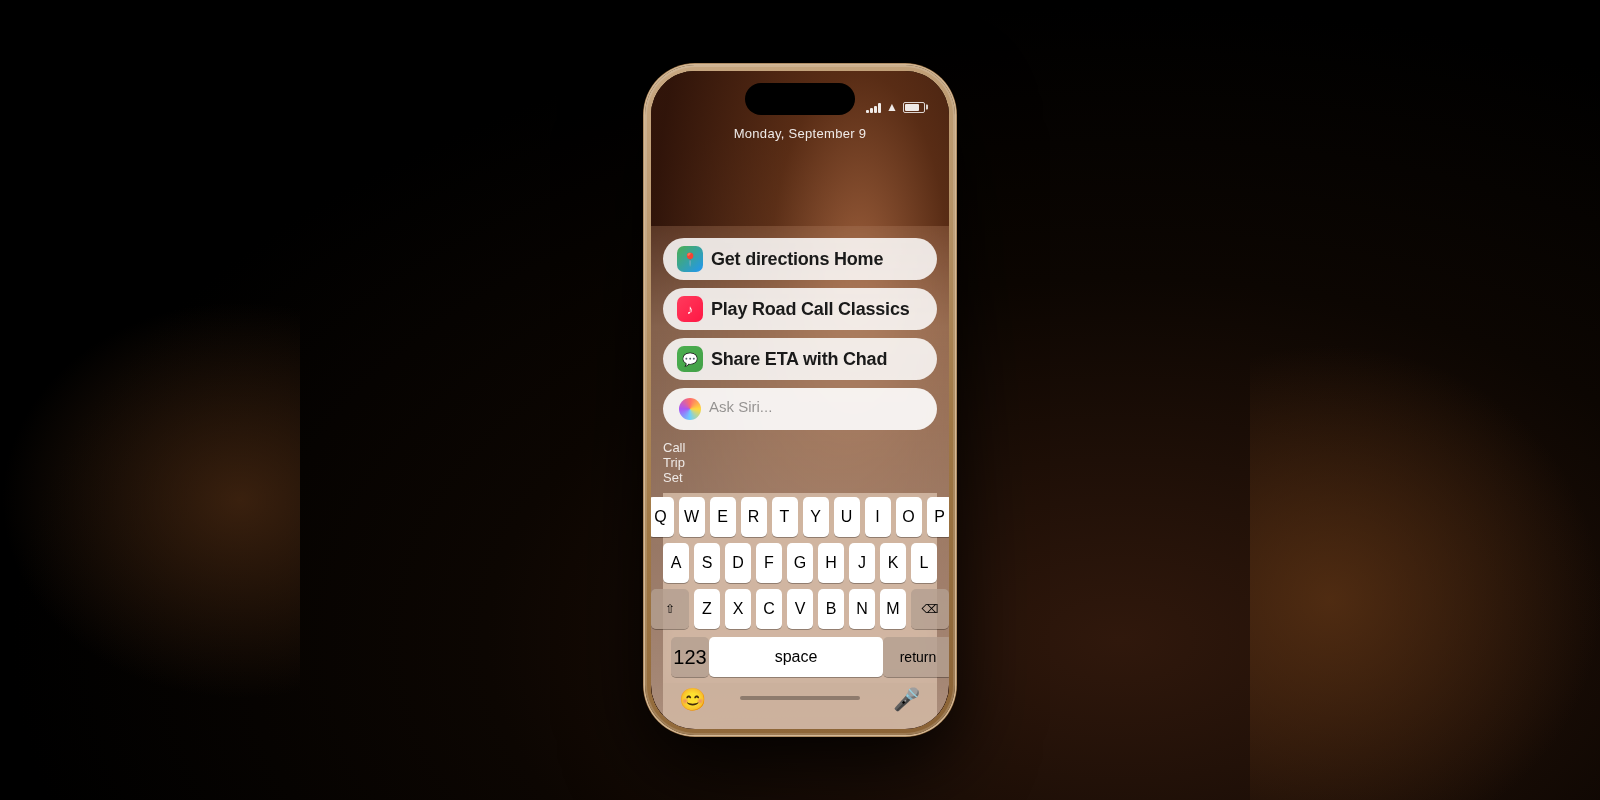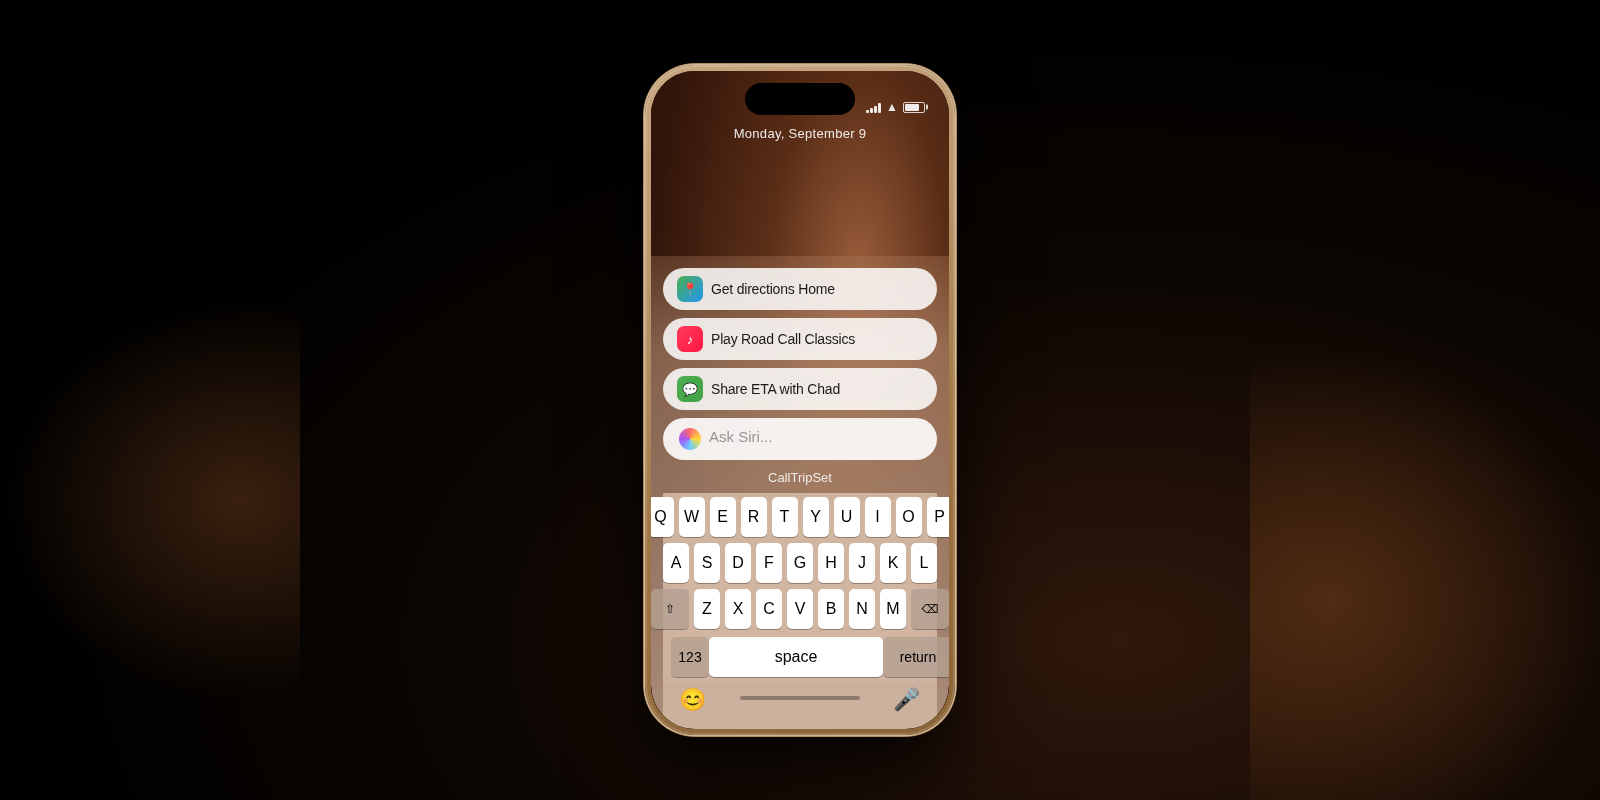--- a/index.html
+++ b/index.html
@@ -222,22 +222,22 @@
 
     .pill-icon-music {
       background: linear-gradient(135deg, #ff3b5c, #ff1744);
     }
 
     .pill-icon-messages {
       background: linear-gradient(135deg, #4CAF50, #43A047);
     }
 
     .pill-label {
-      font-size: 14px;
-      font-weight: 400;
+      font-size: 18px;
+      font-weight: 700;
       color: #1a1a1a;
       letter-spacing: -0.2px;
     }
 
     
     .siri-input-row {
       display: flex;
       align-items: flex-start;
       background: rgba(255,255,255,0.9);
       border-radius: 22px;
@@ -256,22 +256,23 @@
 
     .siri-placeholder {
       font-size: 15px;
       color: rgba(0,0,0,0.4);
       flex: 1;
     }
 
     
     .quick-suggestions {
       display: flex;
-      justify-content: center;
+      justify-content: flex-start;
       padding: 4px 0 8px;
+      flex-direction: column;
     }
 
     .quick-suggestion {
       font-size: 13px;
       color: rgba(255,255,255,0.85);
       cursor: pointer;
       font-weight: 400;
     }
 
     
@@ -317,21 +318,21 @@
     }
 
     .key-delete {
       width: 38px;
       background: rgba(180,160,145,0.8);
     }
 
     .key-numbers {
       width: 38px;
       background: rgba(180,160,145,0.8);
-      font-size: 14px;
+      font-size: 20px;
     }
 
     .key-space {
       width: 174px;
       background: #fff;
     }
 
     .key-return {
       width: 70px;
       background: rgba(180,160,145,0.8);

